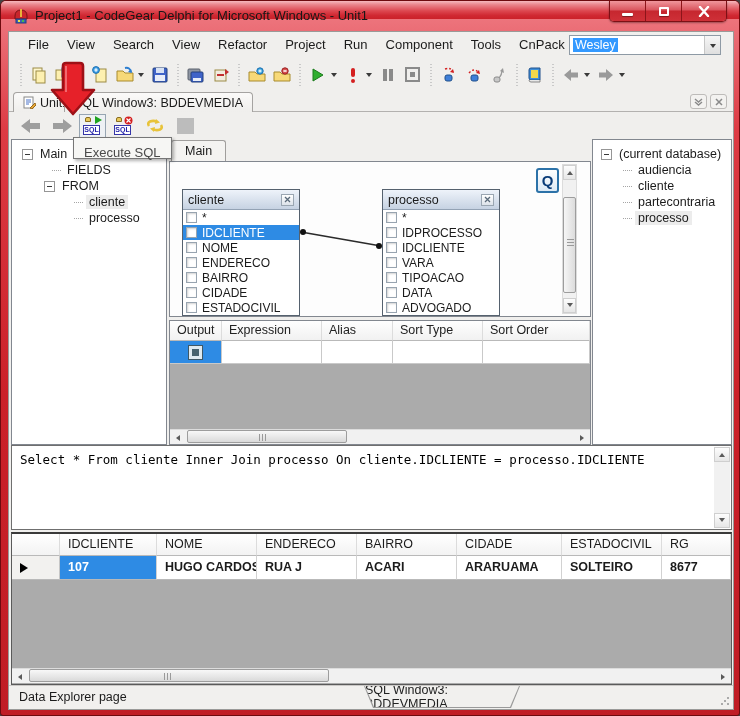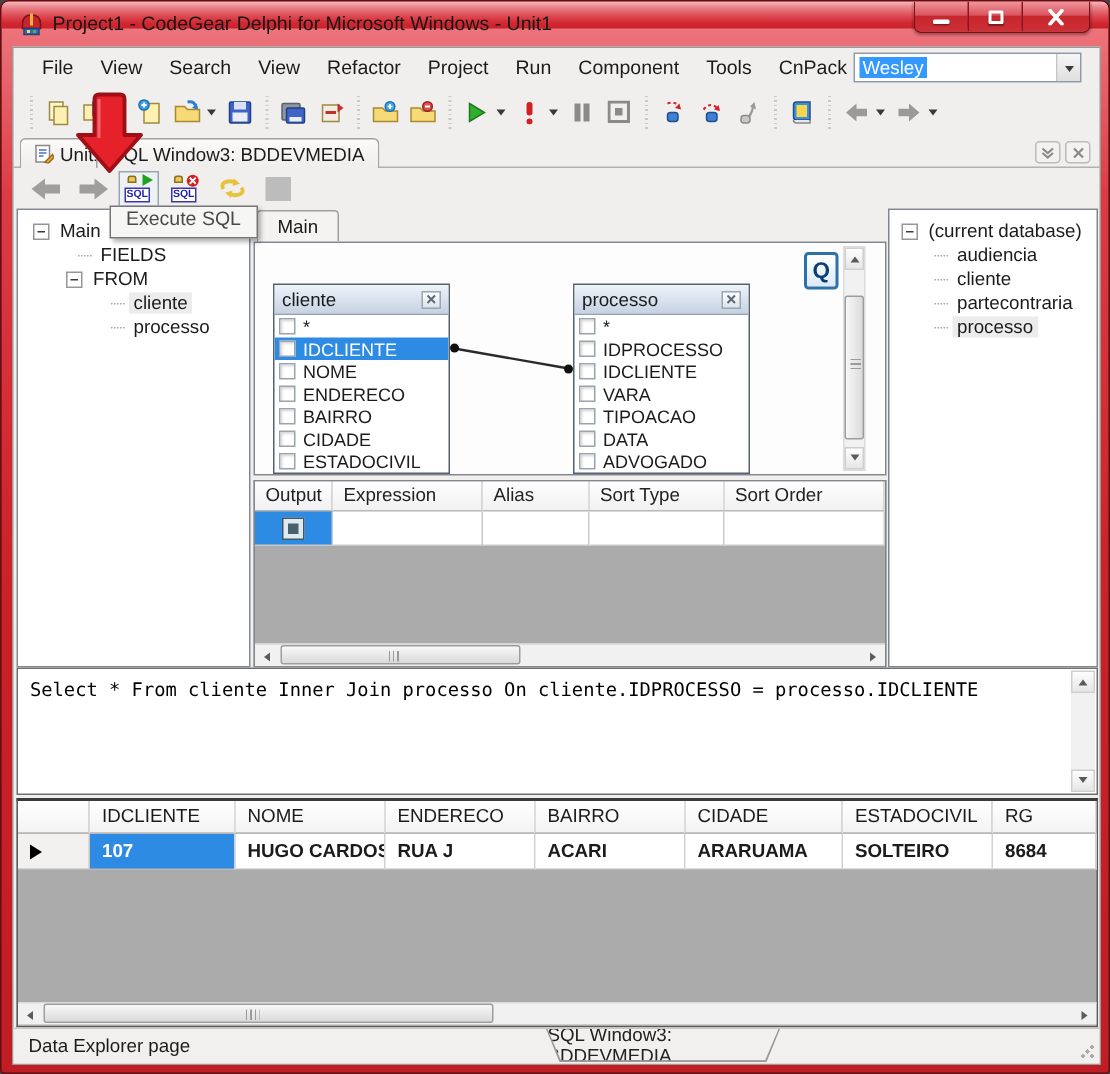--- a/index.html
+++ b/index.html
@@ -147,21 +147,21 @@
   .stab-outer { position:absolute; left:355px; top:0; width:156px; height:22px; background:#9a9a9a;
                 clip-path:polygon(0 0,100% 0,calc(100% - 9px) 100%,9px 100%); }
   .stab-inner { position:absolute; left:1px; top:0; width:154px; height:21px; background:#f1f0ee;
                 clip-path:polygon(0 0,100% 0,calc(100% - 9px) 100%,9px 100%);
                 display:flex; align-items:center; justify-content:center; font-size:12.5px; color:#222; }
   .grip { position:absolute; right:3px; bottom:3px; width:10px; height:10px;
           background:radial-gradient(circle 1.4px at 8px 2px,#aaa 98%,transparent), radial-gradient(circle 1.4px at 8px 8px,#aaa 98%,transparent), radial-gradient(circle 1.4px at 2px 8px,#aaa 98%,transparent), radial-gradient(circle 1.4px at 5px 5px,#aaa 98%,transparent); }
 
   
   .big-arrow { position:absolute; left:48px; top:60px; z-index:60; }
-  .tooltip { position:absolute; left:72px; top:136px; z-index:55; height:22px; padding:0 10px 0 10px;
+  .tooltip { position:absolute; left:72px; top:136px; z-index:55; height:22px; padding:7px 10px 0 10px;
              background:#f6f6f4; border:1px solid #767676; box-shadow:2px 2px 3px rgba(0,0,0,.3); font-size:13px; color:#4a4a4a; white-space:nowrap; }
 </style>
 </head>
 <body>
 
 <div class="win">
 
   <div class="titlebar">
     <svg class="app-icon" viewBox="0 0 18 18">
       <path d="M3 9 Q3 3 9 3 Q15 3 15 9 L15 12 L3 12 Z" fill="#c8252c" stroke="#7a1216"></path>
@@ -597,21 +597,21 @@
             </div>
           <div class="trow" style="padding-left:22px">
               <div class="tdot"></div>
               <span class="tlabel hl">processo</span>
             </div>
         </div>
       </div>
     </div>
 
     <div class="memo">
-      <div class="memo-text">Select * From cliente Inner Join processo On cliente.IDPROCESSO = processo.IDCLIENTE</div>
+      <div class="memo-text">Select * From cliente Inner Join processo On cliente.IDCLIENTE = processo.IDCLIENTE</div>
       <div class="memo-vs">
         <div class="sbtn">
             <div class="tri-u"></div>
           </div>
         <div class="sbtn" style="position:absolute;bottom:0;left:0;right:0">
             <div class="tri-d2"></div>
           </div>
       </div>
     </div>
 
@@ -629,21 +629,21 @@
       <div class="rrow">
         <div class="r-ind" style="width:48px">
             <div class="rowarrow"></div>
           </div>
         <div class="r-cell selcell" style="width:97px">107</div>
         <div class="r-cell" style="width:100px">HUGO CARDOS...</div>
         <div class="r-cell" style="width:100px">RUA J</div>
         <div class="r-cell" style="width:100px">ACARI</div>
         <div class="r-cell" style="width:105px">ARARUAMA</div>
         <div class="r-cell" style="width:100px">SOLTEIRO</div>
-        <div class="r-cell" style="flex:1">8684</div>
+        <div class="r-cell" style="flex:1">8677</div>
       </div>
       <div class="hscroll" style="bottom:1px">
         <div class="sbtn-l">
             <div class="tri-l"></div>
           </div>
         <div class="hthumb" style="left:17px;width:300px"></div>
         <div class="sbtn-r">
             <div class="tri-r"></div>
           </div>
       </div>

